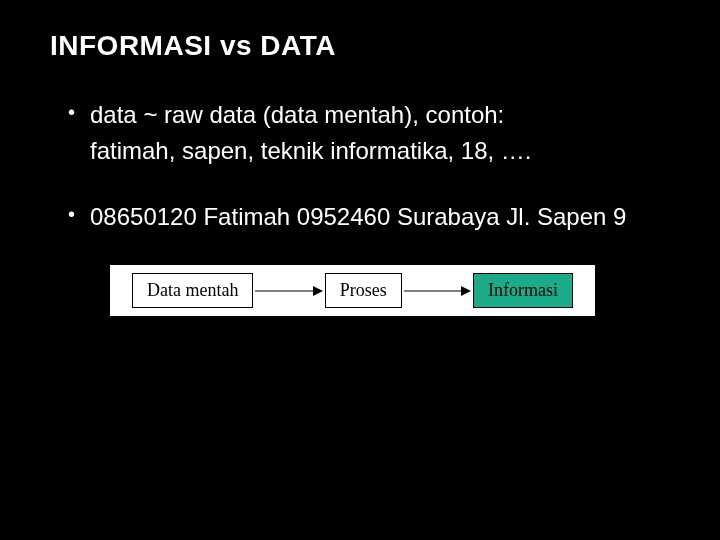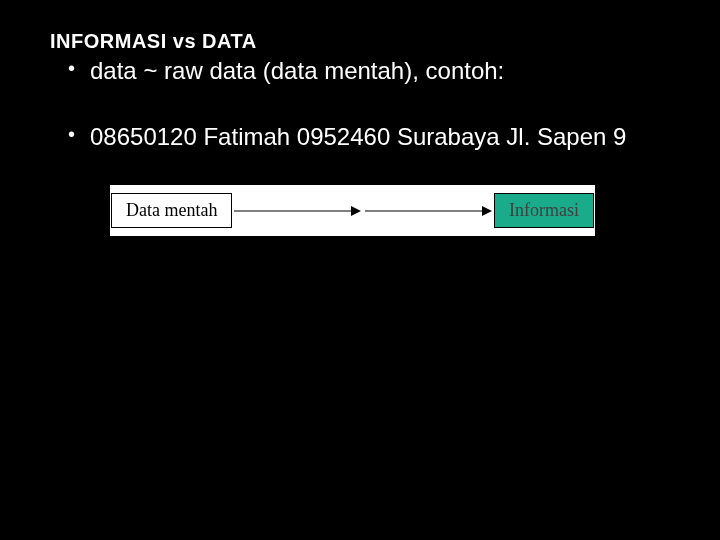--- a/index.html
+++ b/index.html
@@ -12,22 +12,23 @@
       height: 540px;
       background: #000000;
       font-family: Arial, Helvetica, sans-serif;
       color: #ffffff;
       position: relative;
     }
     .slide {
       padding: 30px 50px;
     }
     .title {
-      font-size: 20px;
+      font-size: 28px;
       font-weight: bold;
+      margin-bottom: 35px;
       letter-spacing: 0.5px;
     }
     .bullet-list {
       list-style: none;
       padding-left: 40px;
     }
     .bullet-item {
       position: relative;
       font-size: 24px;
       line-height: 1.5;
@@ -41,35 +42,35 @@
     }
     .bullet-line {
       display: block;
     }
     .diagram-container {
       margin-top: 15px;
       margin-left: 60px;
       display: flex;
       align-items: center;
       background: #ffffff;
-      padding: 8px 1px;
+      padding: 8px 22px;
       width: 485px;
     }
     .box {
       border: 1px solid #000000;
       padding: 6px 14px;
       font-family: "Times New Roman", Times, serif;
       font-size: 18px;
       color: #000000;
       background: #ffffff;
       white-space: nowrap;
     }
     .box-info {
       background: #1aab8a;
-      color: #404040;
+      color: #000000;
     }
     .arrow {
       flex: 1;
       position: relative;
       height: 2px;
       margin: 0 2px;
     }
     .arrow-line {
       position: absolute;
       top: 50%;
@@ -93,31 +94,33 @@
   </style>
 </head>
 <body>
 
 <div class="slide">
   <h1 class="title">INFORMASI vs DATA</h1>
 
   <ul class="bullet-list">
     <li class="bullet-item">
       <span class="bullet-line">data ~ raw data (data mentah), contoh:</span>
+      <span class="bullet-line">fatimah, sapen, teknik informatika, 18, ….</span>
     </li>
     <li class="bullet-item">
       <span class="bullet-line">08650120 Fatimah 0952460 Surabaya Jl. Sapen 9</span>
     </li>
   </ul>
 
   <div class="diagram-container">
     <div class="box">Data mentah</div>
     <div class="arrow">
       <div class="arrow-line"></div>
       <div class="arrow-head"></div>
     </div>
+    <div class="box">Proses</div>
     <div class="arrow">
       <div class="arrow-line"></div>
       <div class="arrow-head"></div>
     </div>
     <div class="box box-info">Informasi</div>
   </div>
 </div>
 
 </body></html>

